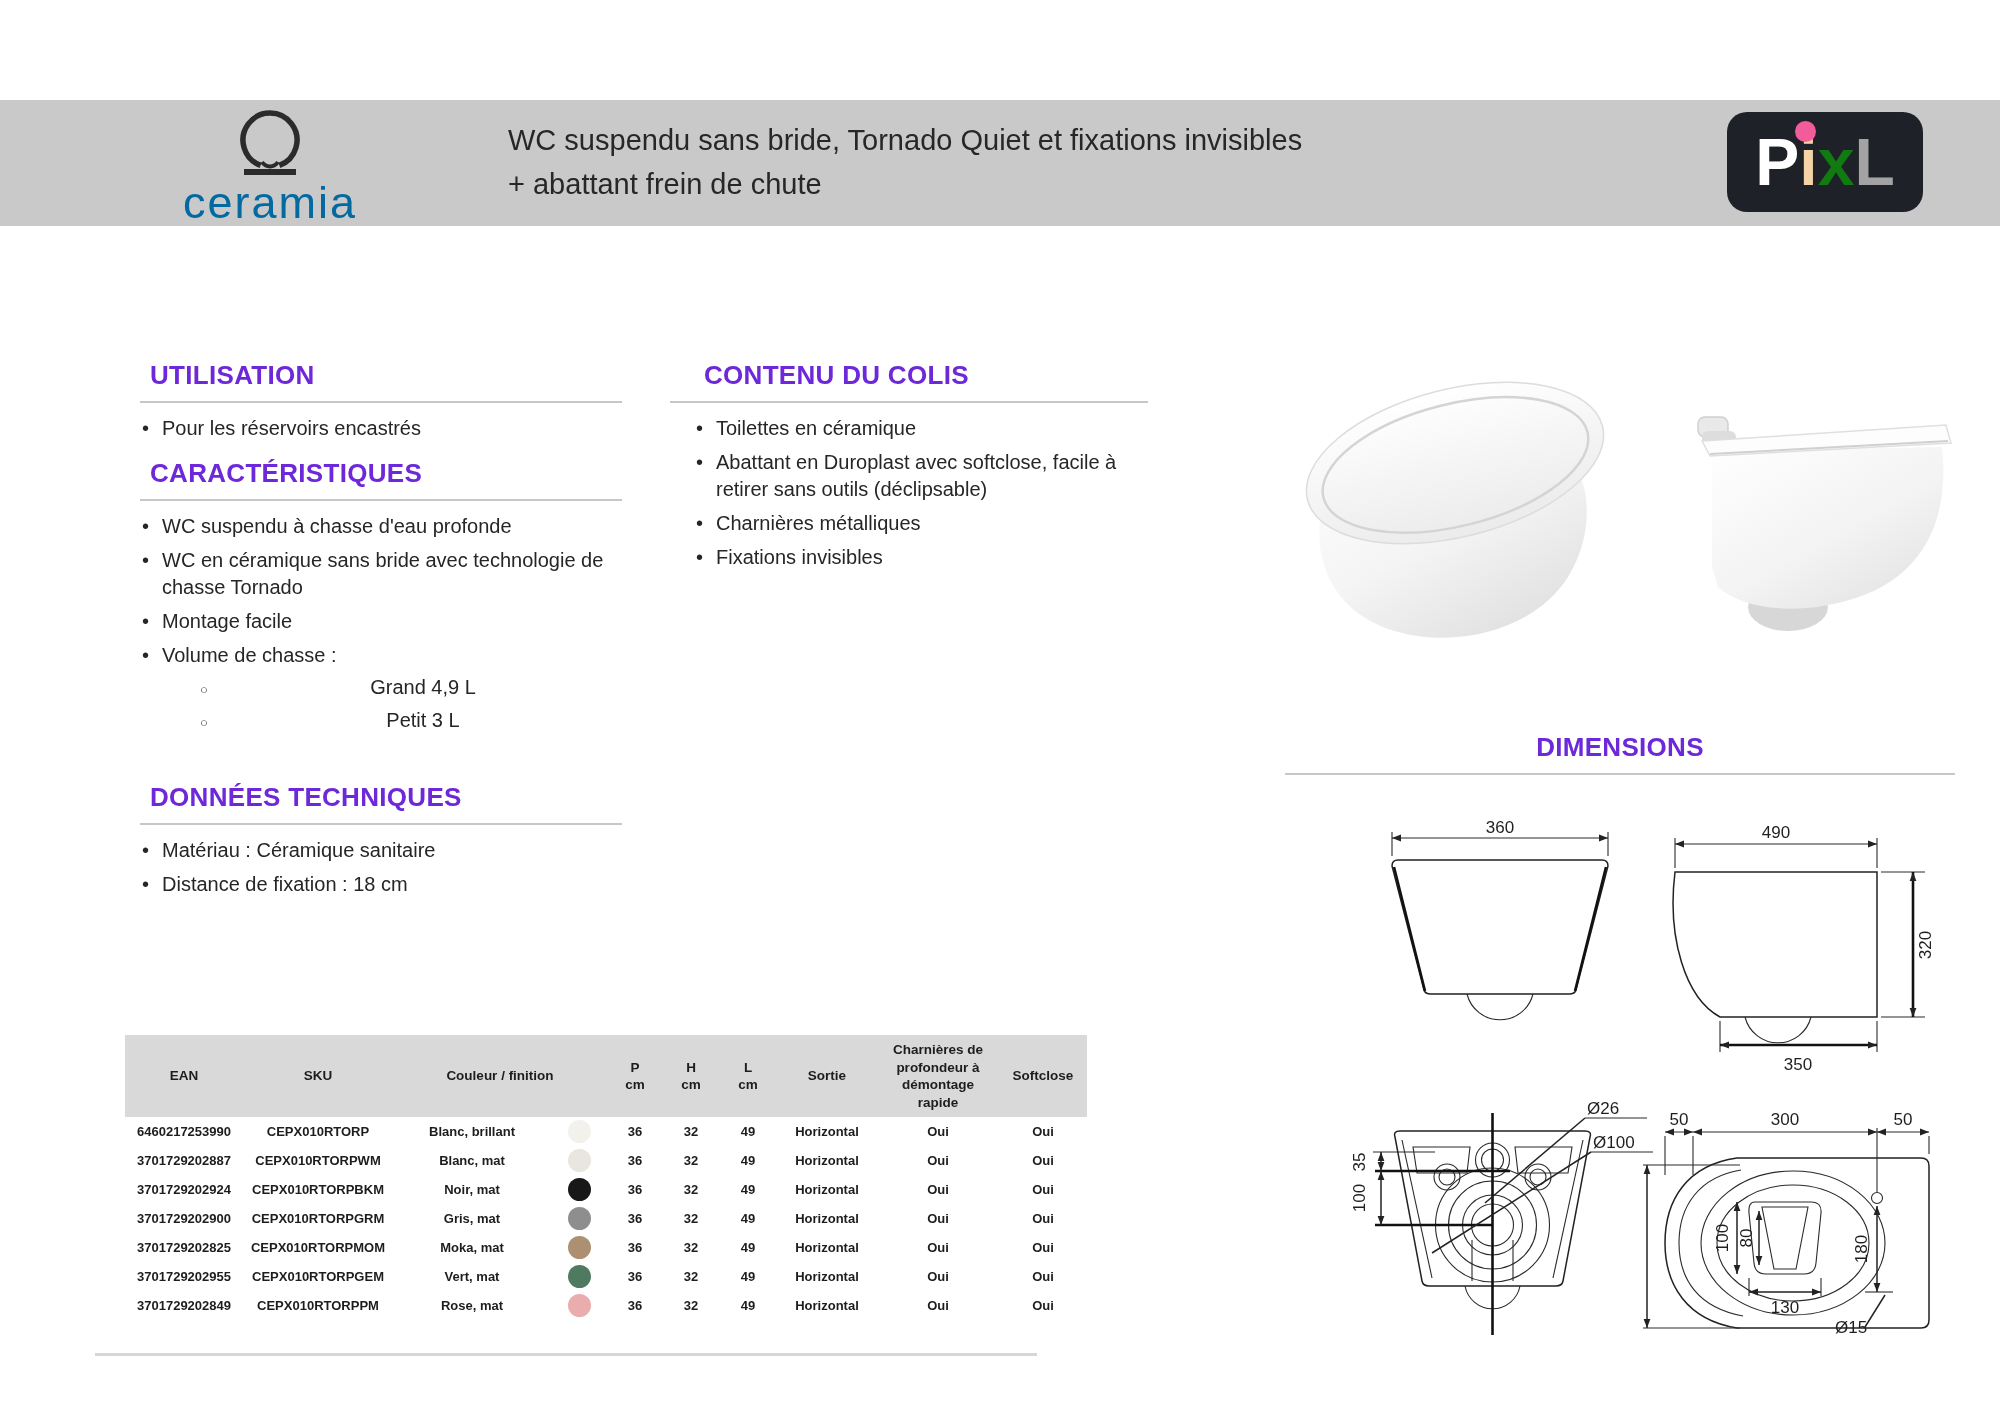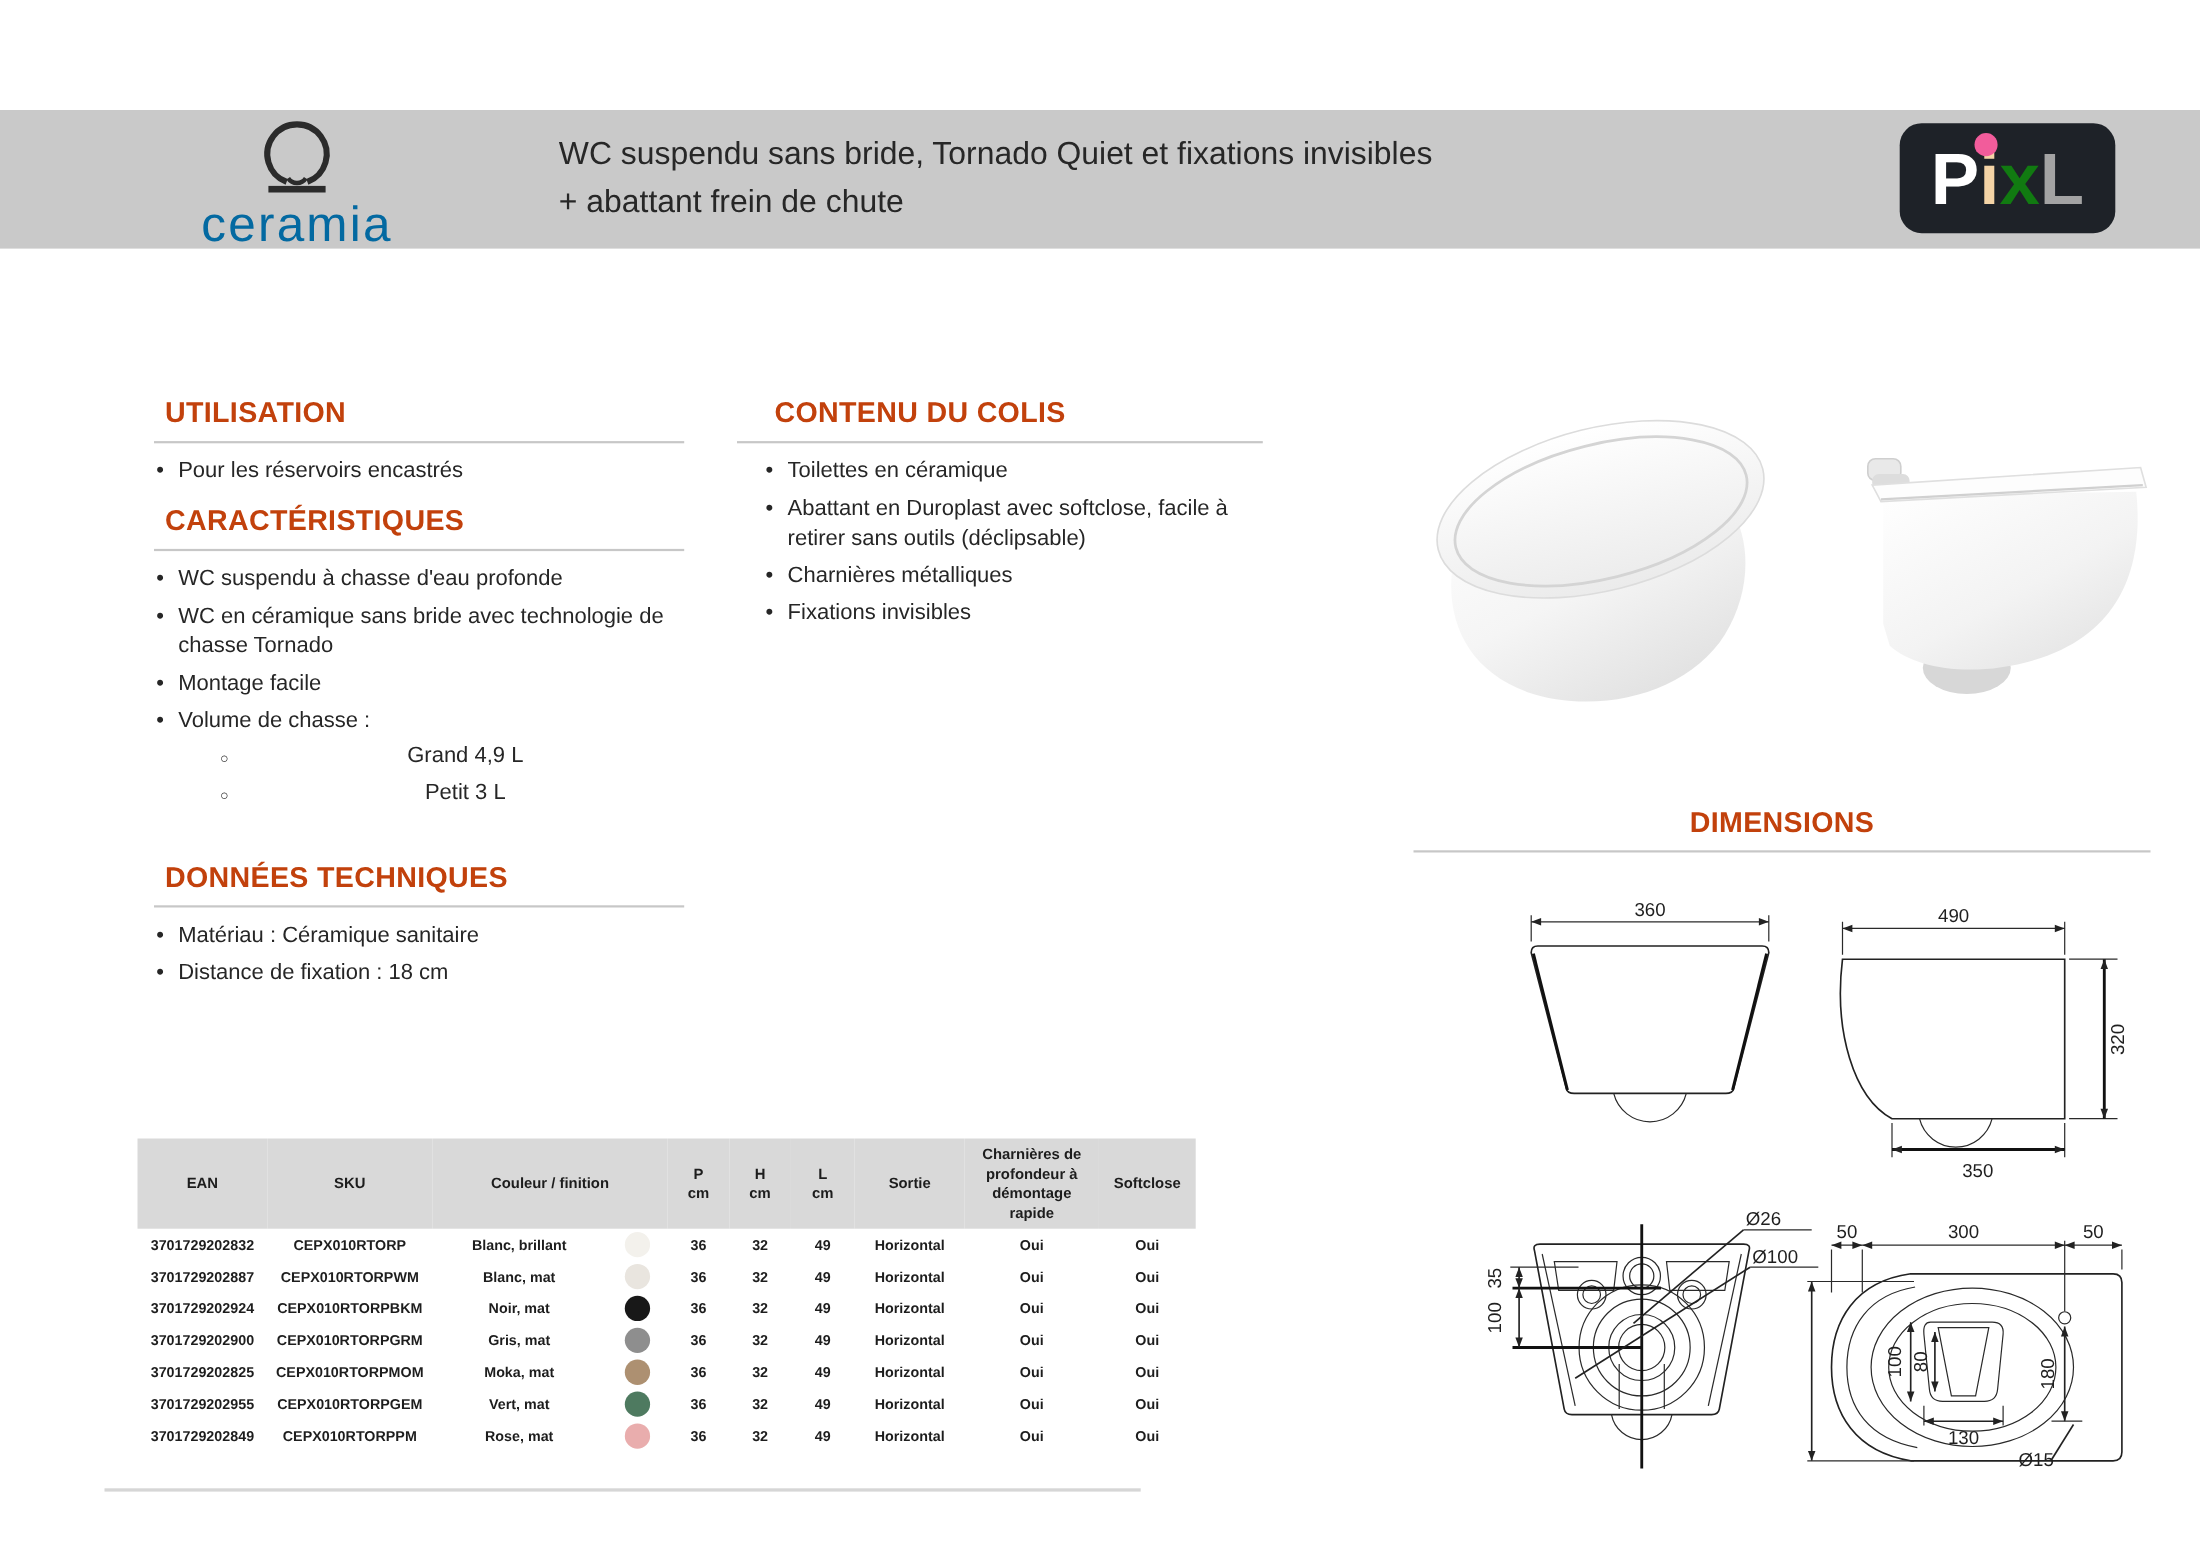--- a/index.html
+++ b/index.html
@@ -15,21 +15,21 @@
         background:#1e2228;display:flex;align-items:center;justify-content:center;
         font-size:66px;font-weight:bold;line-height:1;}
   .pixl .l-p{color:#ffffff;}
   .pixl .dotwrap{position:relative;color:#f4d4a6;}
   .pixl .pink-dot{position:absolute;width:21px;height:21px;border-radius:50%;background:#f25c9b;left:-4px;top:-8px;}
   .pixl .l-x{color:#117a11;}
   .pixl .l-l{color:#a3a3a3;}
 
   
   .sec{position:absolute;}
-  .sec h2{margin:0;font-size:26px;font-weight:bold;color:#c2410c;padding:0 0 10px 10px;
+  .sec h2{margin:0;font-size:26px;font-weight:bold;color:#6d28d9;padding:0 0 10px 10px;
           border-bottom:2px solid #c7c7c7;letter-spacing:0.3px;}
   .sec.center h2{text-align:center;padding-left:0;}
   .sec.pad34 h2{padding-left:34px;}
   ul.blt{margin:12px 0 0 0;padding:0;list-style:none;}
   ul.blt>li{position:relative;padding-left:22px;font-size:20px;line-height:27px;margin-bottom:7px;color:#262626;}
   ul.blt>li::before{content:"•";position:absolute;left:2px;top:0;}
   ul.blt.contenu-list{margin-left:24px;}
   ul.sub{margin:5px 0 0 36px;padding:0;list-style:none;text-align:center;}
   ul.sub>li{position:relative;padding-left:26px;font-size:20px;line-height:27px;margin-bottom:6px;}
   ul.sub>li::before{content:"○";position:absolute;left:2px;top:2px;font-size:13px;font-weight:bold;}
@@ -311,21 +311,21 @@
             <div>L</div>
             <div>cm</div>
           </th>
         <th>Sortie</th>
         <th>Charnières de profondeur à démontage rapide</th>
         <th>Softclose</th>
       </tr>
     </thead>
     <tbody>
       <tr>
-        <td>3701729202832</td>
+        <td>6460217253990</td>
           <td>CEPX010RTORP</td>
         <td>Blanc, brillant</td>
         <td><span class="sw" style="background-color: rgb(243, 241, 236);"></span></td>
         <td>36</td>
           <td>32</td>
           <td>49</td>
         <td>Horizontal</td>
           <td>Oui</td>
           <td>Oui</td>
       </tr>

